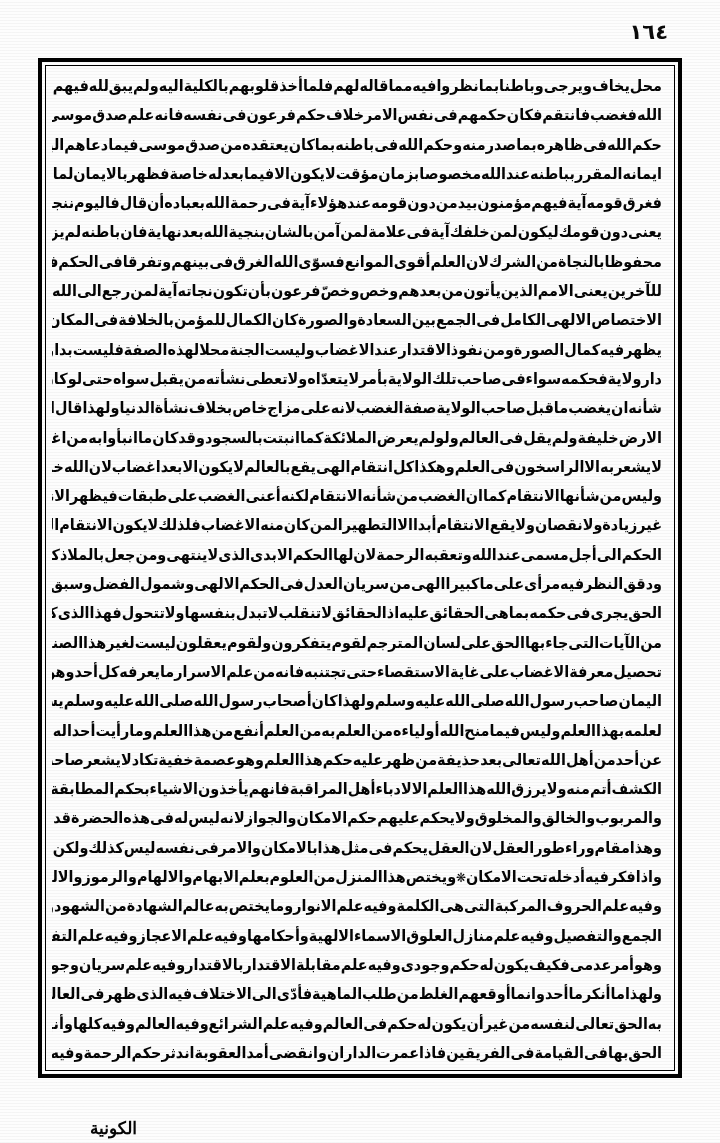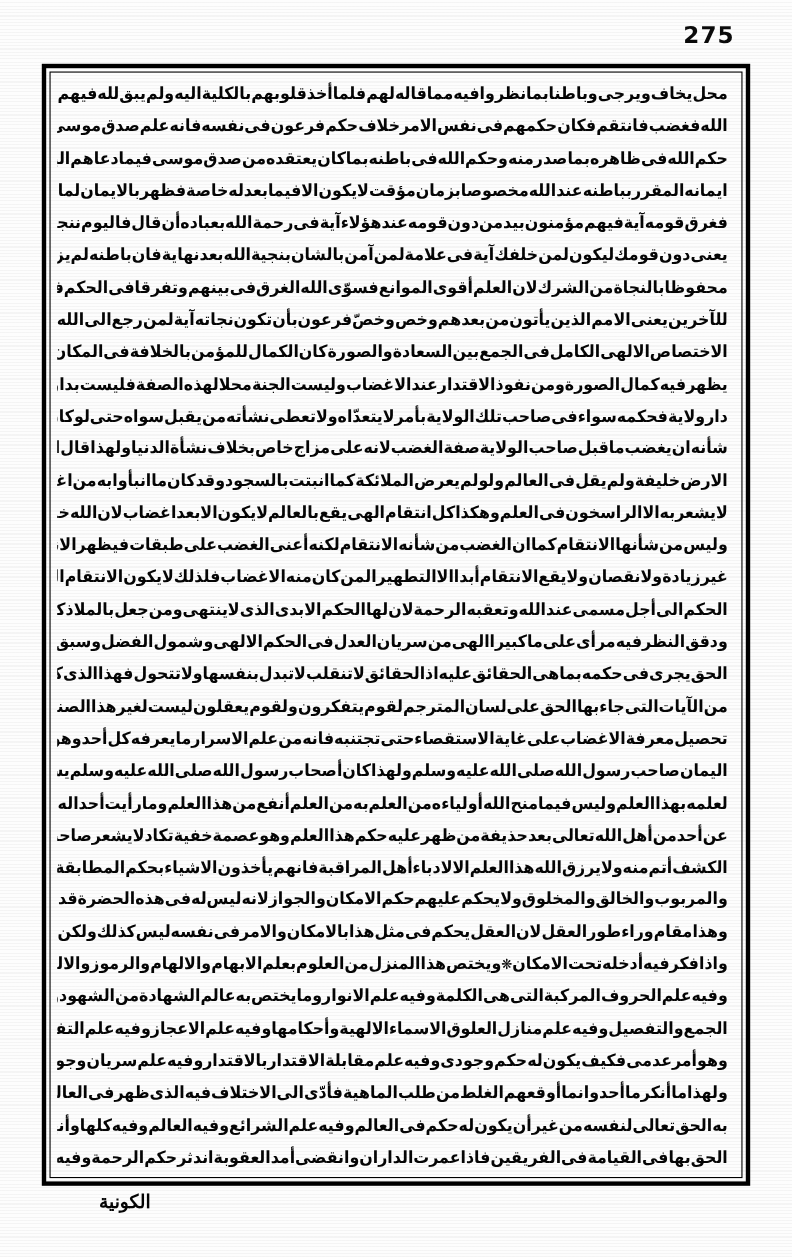--- a/index.html
+++ b/index.html
@@ -94,21 +94,21 @@
 
   .star {
     font-size: 12px;
     vertical-align: middle;
   }
 
   
   #catchword {
     position: absolute;
     left: 90px;
-    top: 1082px;
+    top: 1118px;
     font-family: Liberation Serif, serif;
     font-size: 17px;
     font-weight: 600;
     color: #050505;
     direction: rtl;
     letter-spacing: 1px;
   }
 
   
   #grain {
@@ -118,21 +118,21 @@
     opacity: 0.035;
     background-image:
       repeating-linear-gradient(0deg, #000 0px, #000 1px, transparent 1px, transparent 3px);
   }
 </style>
 </head>
 <body>
 
 <div id="page">
 
-  <div id="folio-number">275</div>
+  <div id="folio-number">١٦٤</div>
 
   <div id="frame">
     <div id="frame-inner"></div>
   </div>
 
   <div id="text-block">
       <div class="line justify">
         <span class="w">محل</span>
         <span class="w">يخاف</span>
         <span class="w">و</span>

